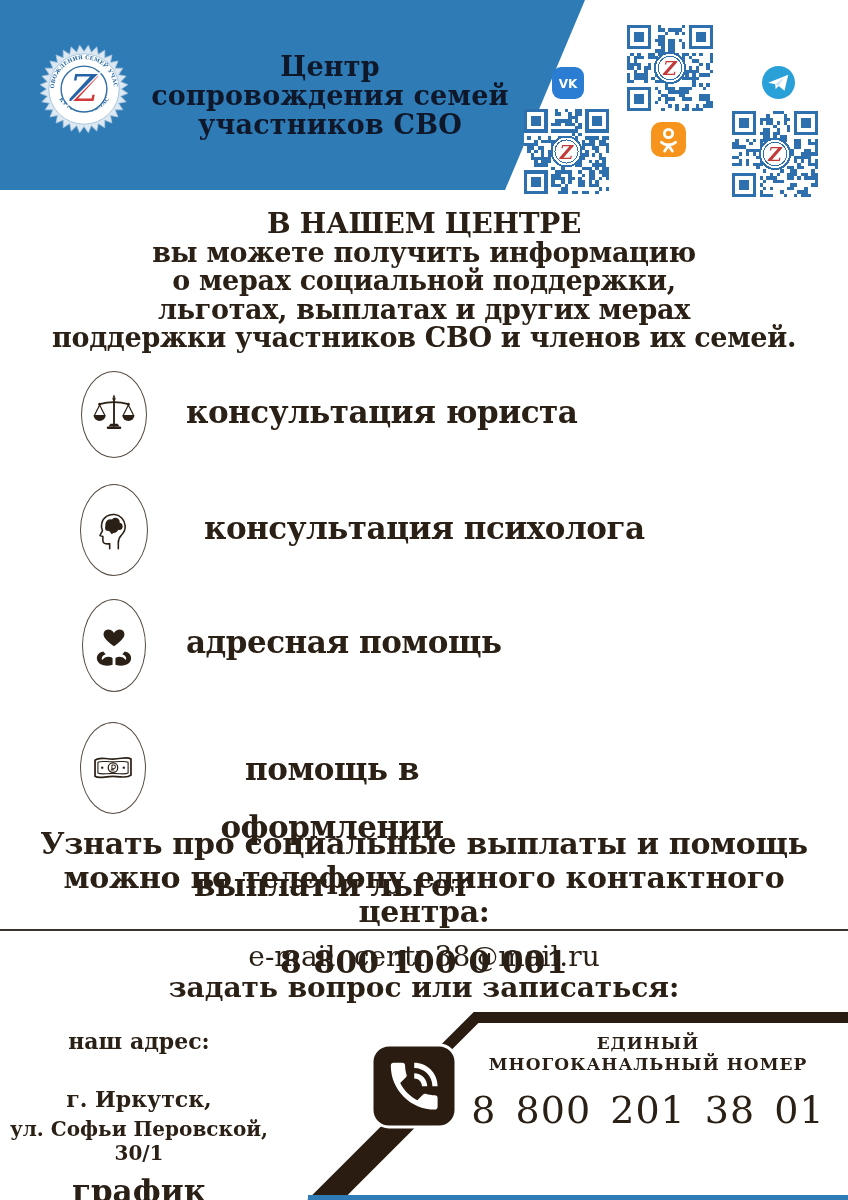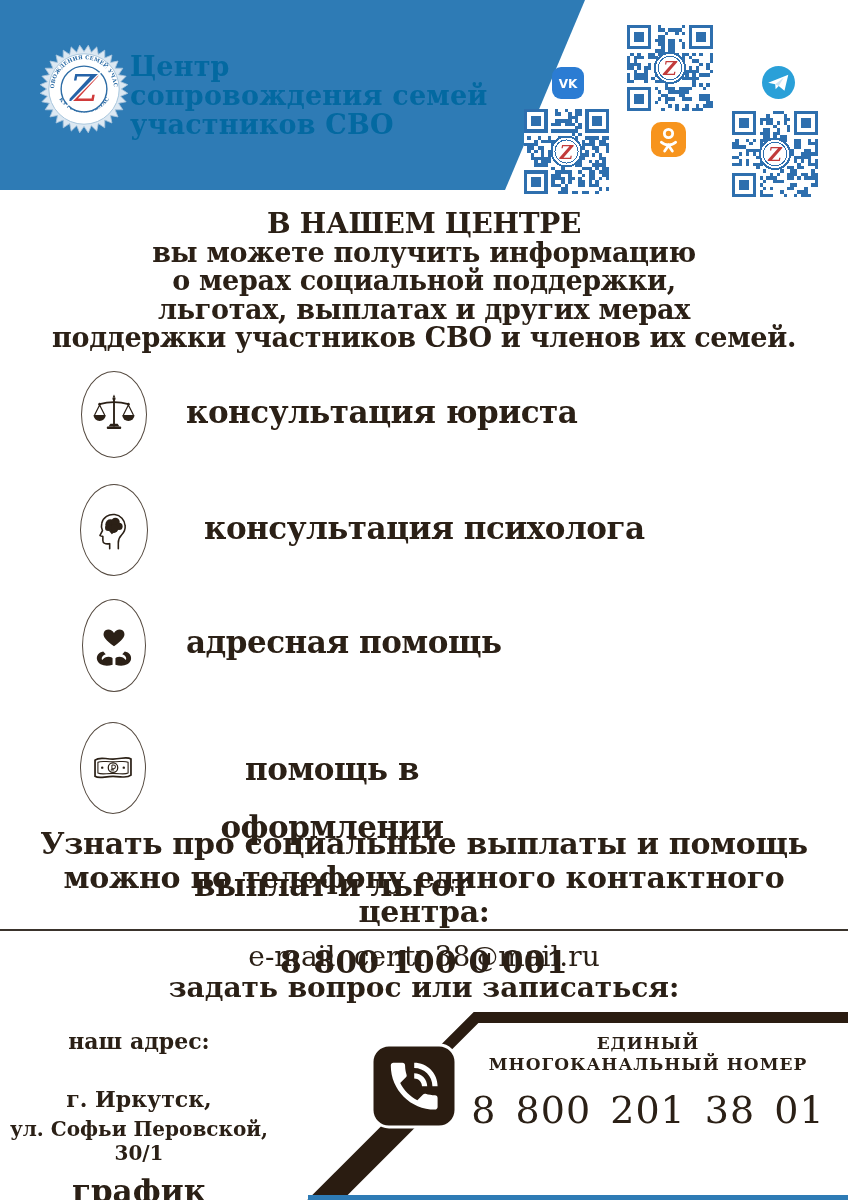--- a/index.html
+++ b/index.html
@@ -8,21 +8,21 @@
     --ok:#f7941d; --ink:#2b2016; --band:#2a1c11;
   }
   html,body{margin:0;padding:0;background:#e9e9e9;}
   .page{position:relative;width:848px;height:1200px;background:#fff;overflow:hidden;
         font-family:"DejaVu Serif","Liberation Serif",serif;color:var(--ink);margin:0 auto;}
   
   .banner{position:absolute;left:0;top:0;width:620px;height:190px;background:var(--blue);
           clip-path:polygon(0 0,585px 0,505px 190px,0 190px);}
   .logo{position:absolute;left:40px;top:45px;width:88px;height:88px;}
   .logo svg{width:100%;height:100%;}
-  .title{position:absolute;left:130px;top:52px;width:400px;text-align:left;color:#0369a1;
+  .title{position:absolute;left:130px;top:52px;width:400px;text-align:center;color:#0f172a;
          font-size:27px;font-weight:bold;line-height:29px;letter-spacing:.2px;}
   .soc{position:absolute;}
   .soc svg{width:100%;height:100%;display:block;}
   .vk{left:552px;top:67px;width:32px;height:32px;}
   .tg{left:762px;top:66px;width:33px;height:33px;}
   .ok{left:651px;top:122px;width:35px;height:35px;}
   .qr{position:absolute;}
   .qr svg{width:100%;height:100%;display:block;}
   .q1{left:627px;top:25px;width:86px;height:86px;}
   .q2{left:524px;top:109px;width:85px;height:85px;}

